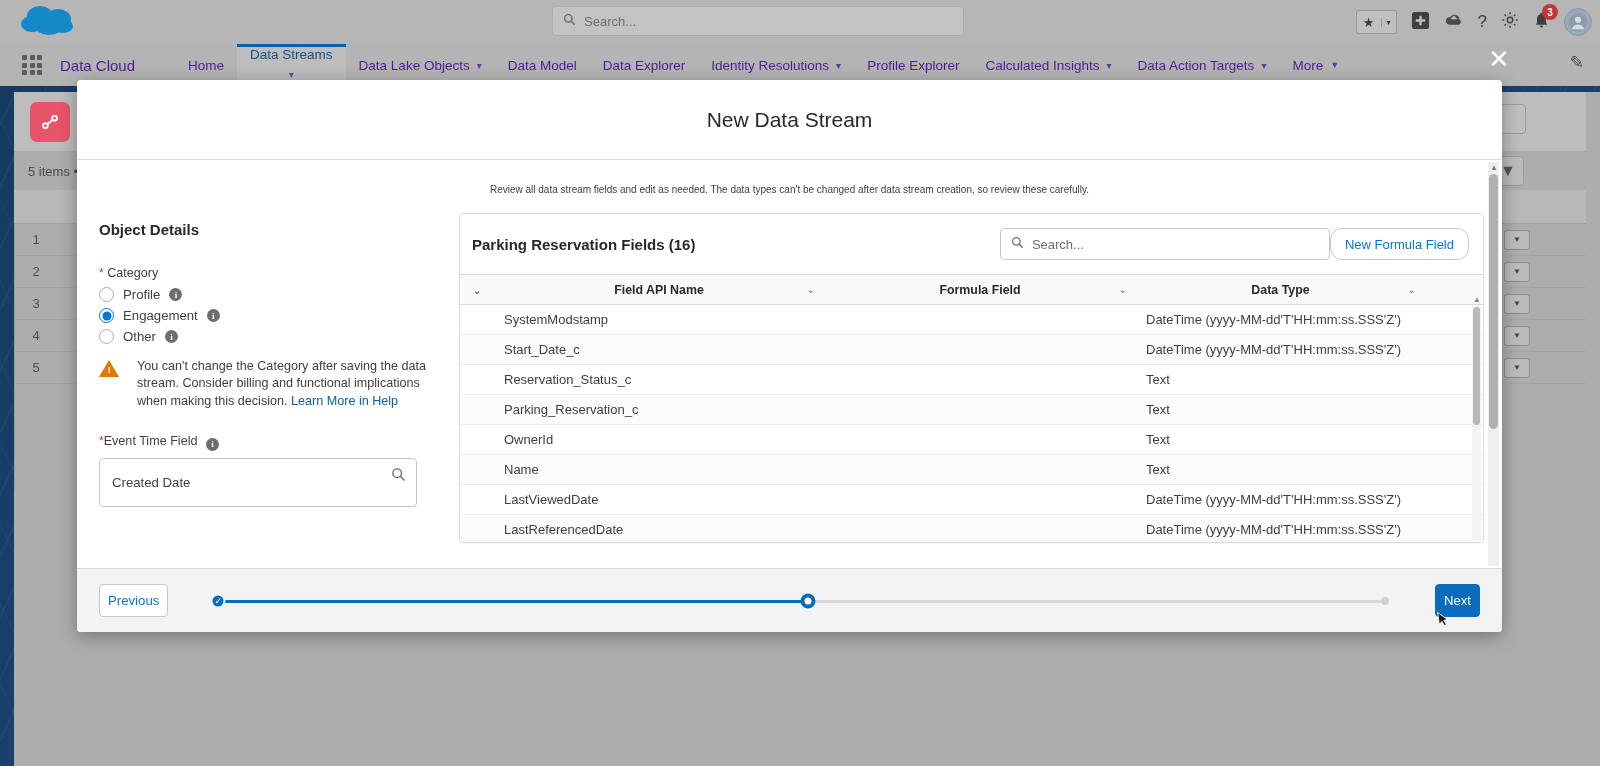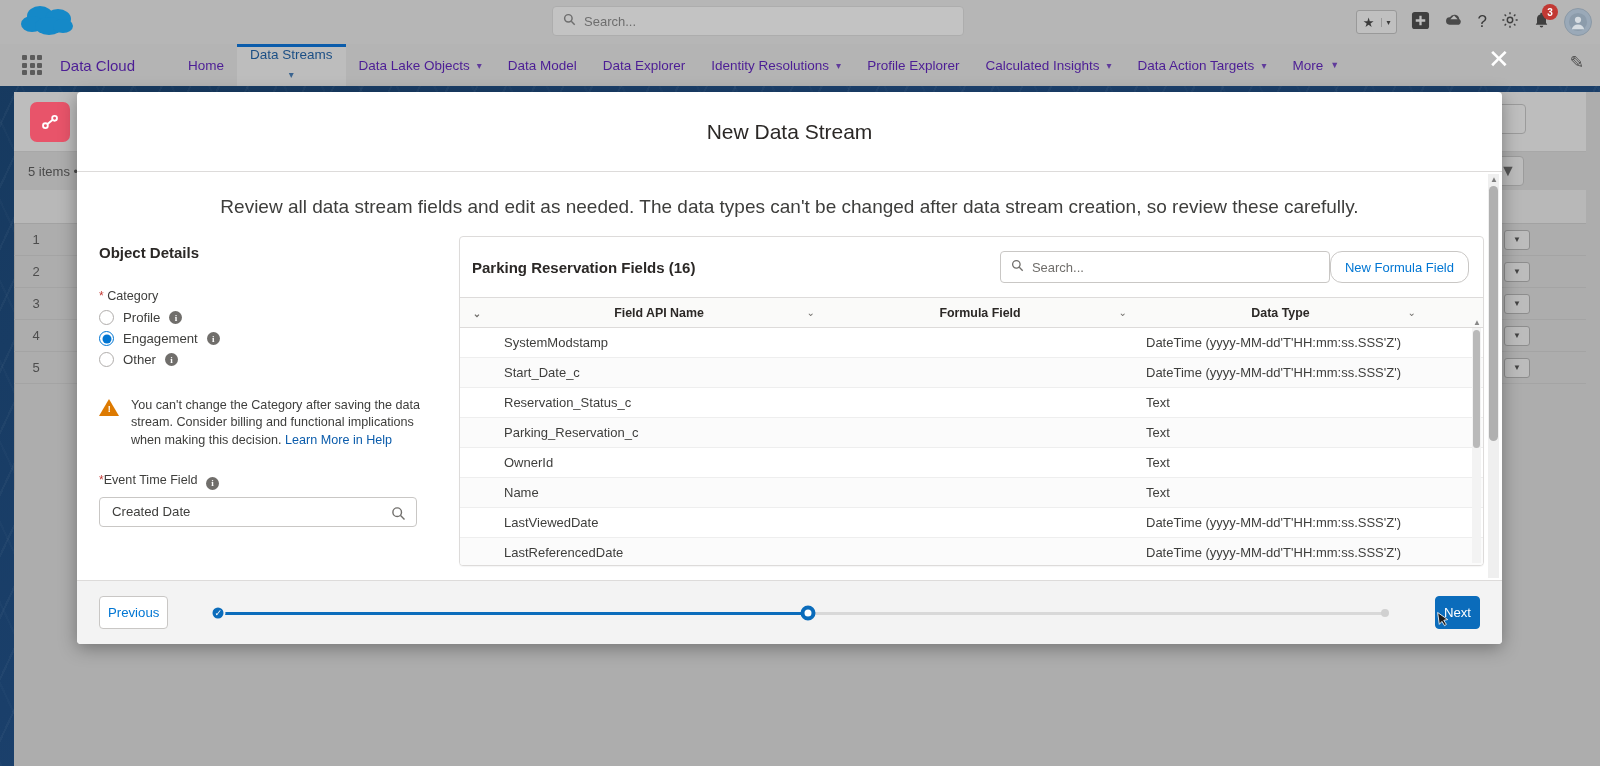--- a/index.html
+++ b/index.html
@@ -136,36 +136,36 @@
     position:absolute; right:86px; top:44px; width:30px; height:30px;
     color:#fff; font-size:26px; line-height:26px; font-weight:300;
     display:flex;align-items:center;justify-content:center; z-index:40;
   }
   .pencil{
     position:absolute; right:16px; top:52px; color:#4a4a4a; font-size:17px; z-index:40;
   }
 
   
   .modal{
-    position:absolute; left:77px; top:92px; width:1425px; height:552px;
+    position:absolute; left:77px; top:80px; width:1425px; height:552px;
     background:#fff; border-radius:4px;
     box-shadow:0 4px 18px rgba(0,0,0,.34);
     z-index:30; display:flex; flex-direction:column;
     overflow:hidden;
   }
   .modal-header{
     height:80px; flex:0 0 80px; border-bottom:1px solid #dddbda;
     display:flex; align-items:center; justify-content:center;
   }
   .modal-title{ font-size:21px; color:#2b2826; font-weight:400; }
   .modal-body{
     flex:1 1 auto; position:relative; overflow:hidden; background:#fff;
   }
   .intro{
-    text-align:center; color:#3e3e3c; font-size:19px;
+    text-align:center; color:#3e3e3c; font-size:10px;
     padding:24px 40px 14px;
   }
   .body-cols{
     display:flex; padding:0 18px 0 10px; gap:0;
   }
 
   
   .left-col{ width:372px; flex:0 0 372px; padding:12px 22px 0 12px; }
   .sect-title{ font-size:15px; font-weight:bold; color:#2b2826; margin-bottom:28px;}
   .req{ color:#c23934; font-size:12px; }
@@ -184,36 +184,36 @@
     content:""; position:absolute; left:50%; top:50%;
     width:9px;height:9px;border-radius:50%;background:#0176d3;
     transform:translate(-50%,-50%);
   }
   .infoi{
     width:13px;height:13px;border-radius:50%;background:#706e6b;color:#fff;
     font-size:9px; font-weight:bold; display:flex;align-items:center;
     justify-content:center; flex:0 0 13px; font-family:"Liberation Serif",serif;
   }
   .warnbox{
-    display:flex; gap:12px; margin-top:30px; padding-right:6px;
+    display:flex; gap:18px; margin-top:14px; padding-right:6px;
   }
   .warn-tri{
     width:0;height:0;border-left:10px solid transparent;
     border-right:10px solid transparent;border-bottom:17px solid #dd7a01;
     position:relative; flex:0 0 20px; margin-top:2px;
   }
   .warn-tri::after{
     content:"!"; position:absolute; left:-2.2px; top:5px; width:5px;
     color:#fff; font-size:9px; font-weight:bold; text-align:center;
   }
   .warn-txt{ font-size:12.6px; line-height:1.38; color:#3e3e3c; }
   .lnk{ color:#0b5cab; text-decoration:none; }
   .etf-label{ margin-top:24px; }
   .lookup{
-    position:relative; width:318px; height:30px;
+    position:relative; width:318px; height:49px;
     border:1px solid #c9c7c5; border-radius:4px; background:#fff;
     display:flex; align-items:center; padding:0 32px 0 12px;
     font-size:13.2px; color:#3e3e3c;
   }
   .lookup .mag{ position:absolute; right:10px; top:8px; color:#706e6b; }
 
   
   .right-col{ flex:1 1 auto; padding-top:4px; }
   .fcard{
     border:1px solid #dddbda; border-radius:4px; background:#fff;

